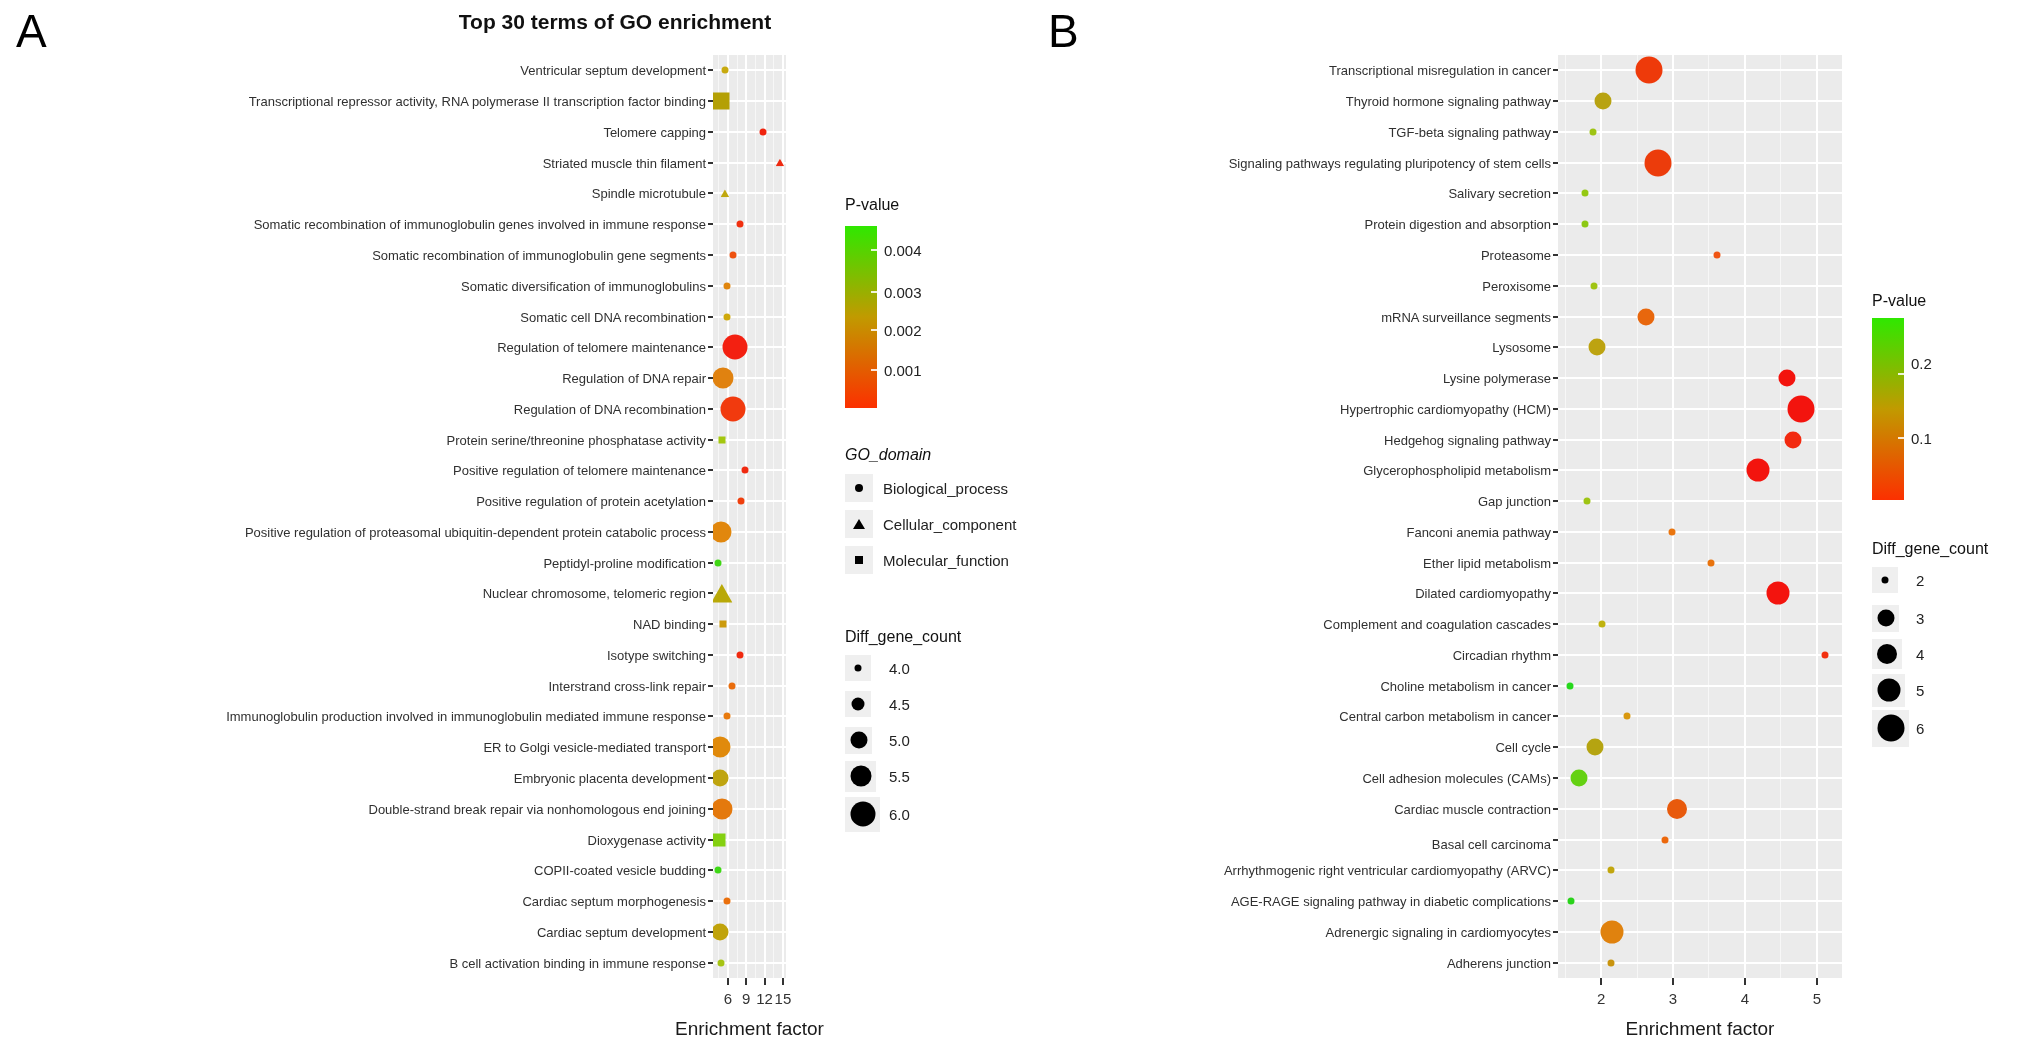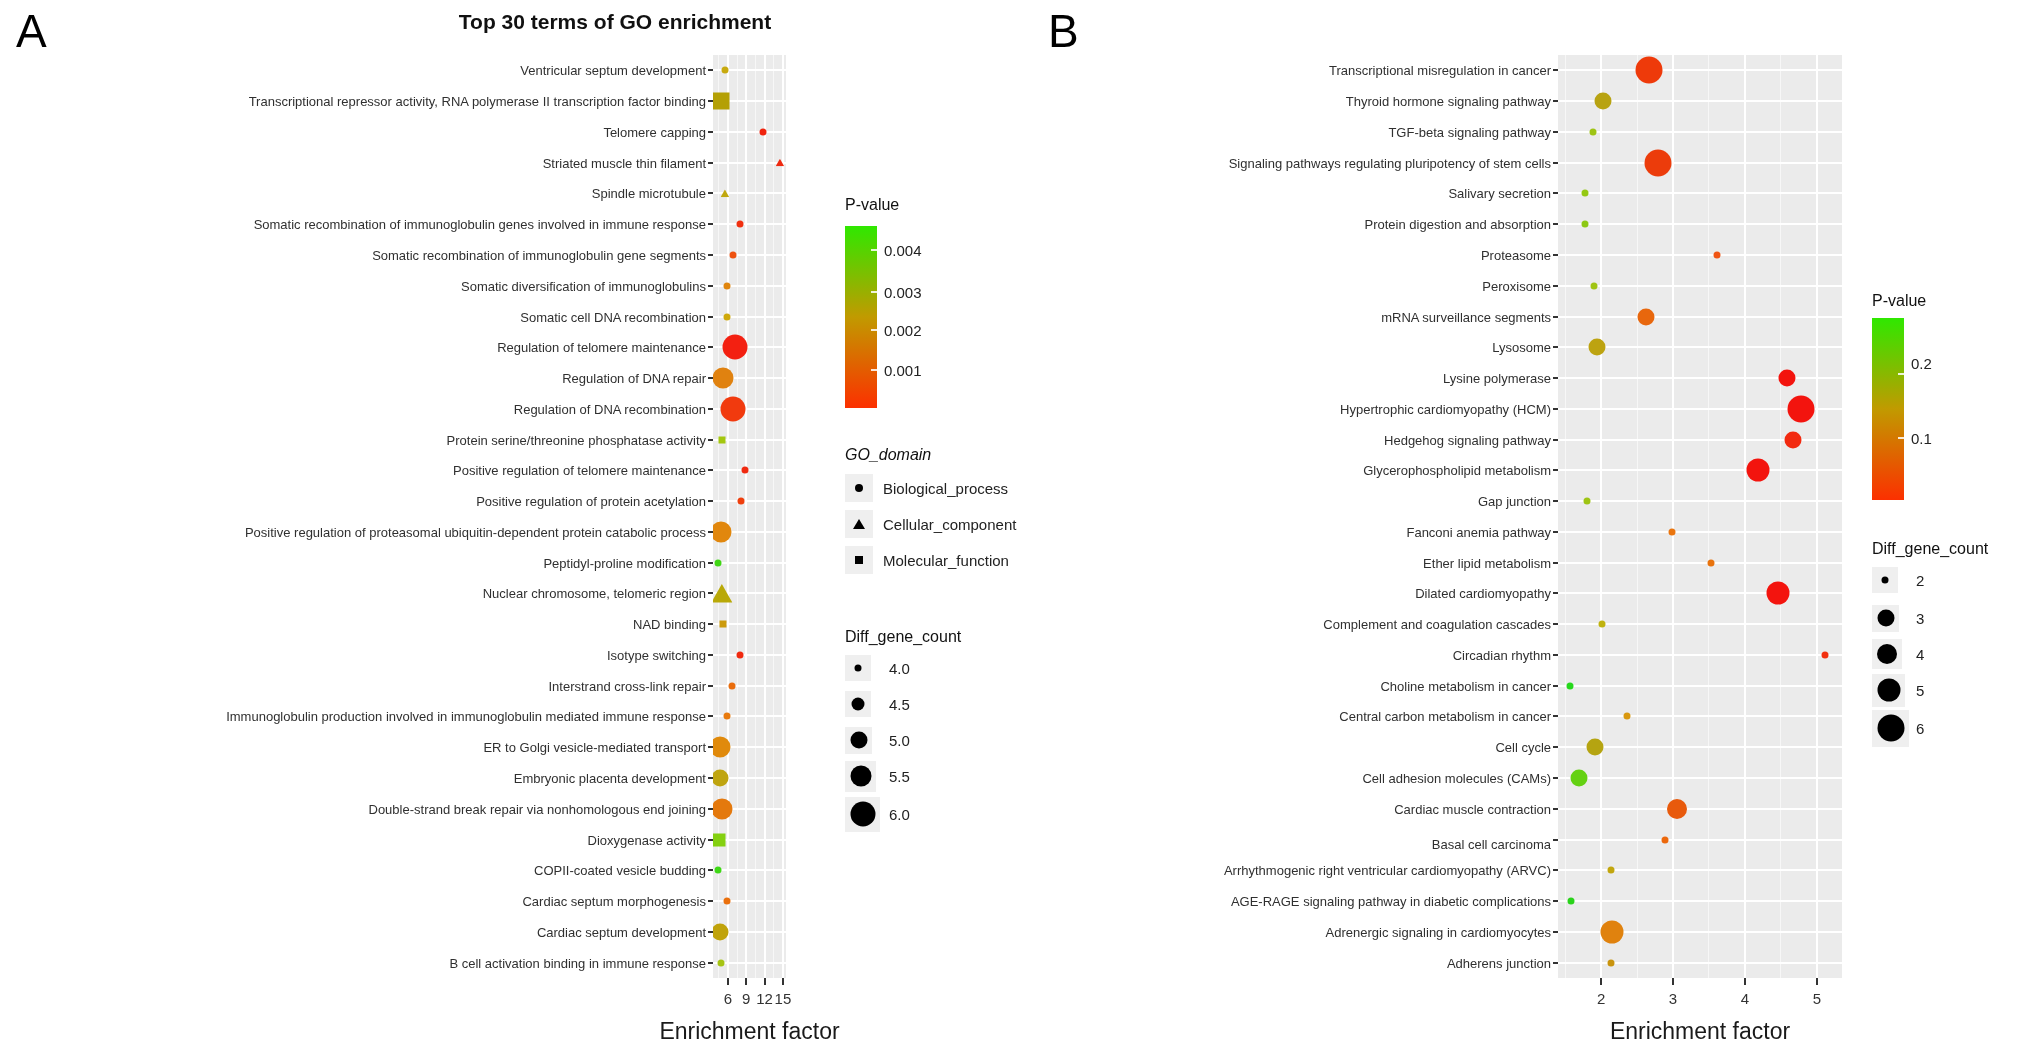--- a/index.html
+++ b/index.html
@@ -10,21 +10,21 @@
   .plot-area{position:absolute;background:#ebebeb;overflow:hidden;}
   .gridline-v{position:absolute;top:0;bottom:0;background:#ffffff;}
   .gridline-h{position:absolute;left:0;right:0;height:2px;background:#ffffff;}
   .dot{position:absolute;transform:translate(-50%,-50%);}
   .dot.circle{border-radius:50%;}
   .dot.triangle{clip-path:polygon(50% 0%,0% 100%,100% 100%);}
   .y-label{position:absolute;font-size:13px;color:#303030;white-space:nowrap;transform:translateY(-50%);}
   .y-tickdash{position:absolute;width:5px;height:2px;background:#333;transform:translateY(-50%);}
   .x-tickmark{position:absolute;width:2px;height:7px;background:#333;transform:translateX(-50%);}
   .x-ticklabel{position:absolute;font-size:15px;color:#333;transform:translateX(-50%);}
-  .axis-label{position:absolute;font-size:23px;color:#1a1a1a;text-align:center;transform:translateX(-50%);}
+  .axis-label{position:absolute;font-size:19px;color:#1a1a1a;text-align:center;transform:translateX(-50%);}
   .legend-title{position:absolute;font-size:16px;color:#111;white-space:nowrap;}
   .grad-bar{position:absolute;}
   .grad-tick{position:absolute;width:6px;height:2px;background:rgba(255,255,255,.85);}
   .grad-label{position:absolute;font-size:15px;color:#222;transform:translateY(-50%);}
   .key-box{position:absolute;background:#efefef;}
   .key-shape{position:absolute;background:#000;transform:translate(-50%,-50%);}
   .key-shape.circle{border-radius:50%;}
   .key-shape.triangle{clip-path:polygon(50% 0%,0% 100%,100% 100%);}
   .key-label{position:absolute;font-size:15px;color:#222;transform:translateY(-50%);white-space:nowrap;}
 </style>

